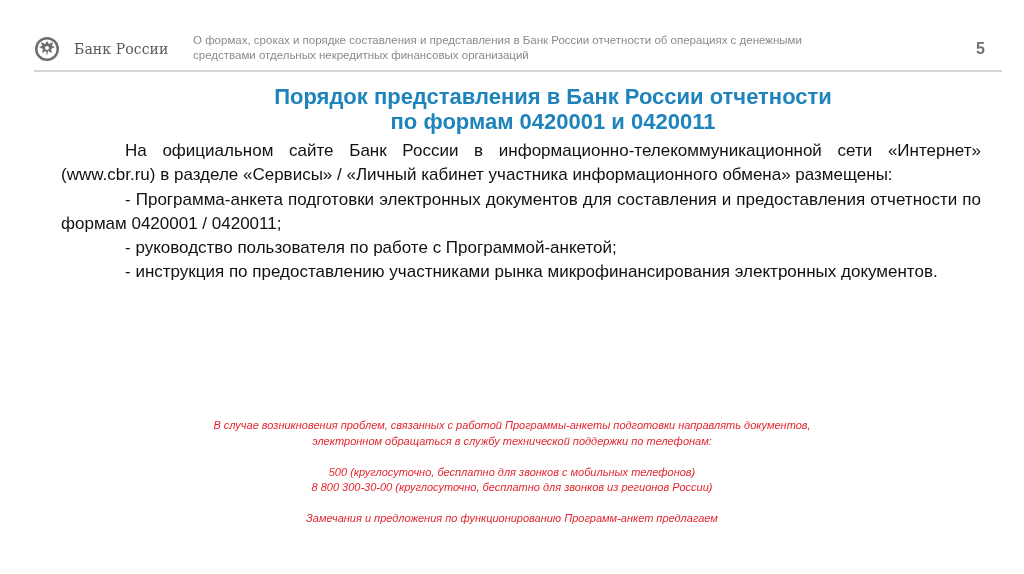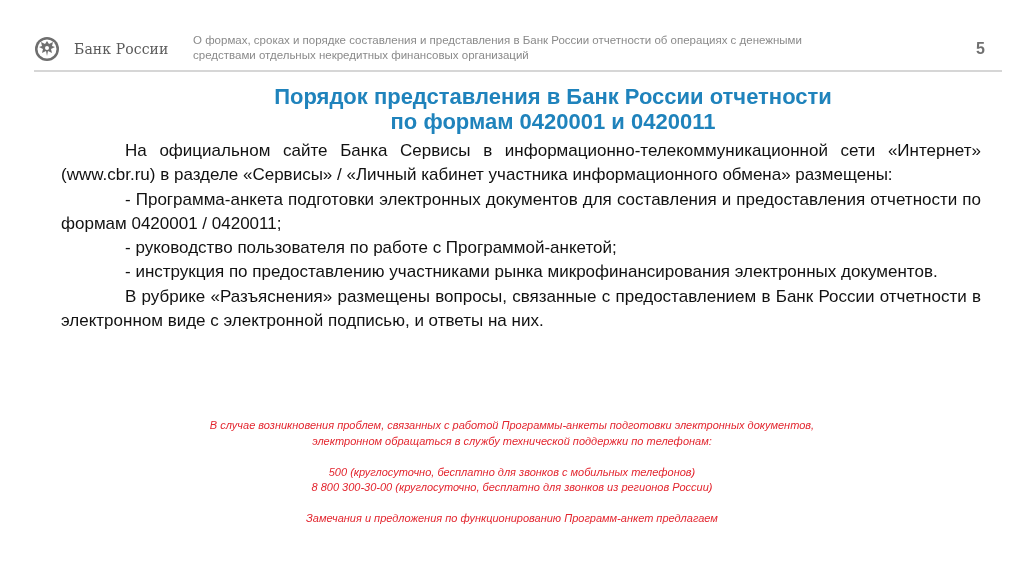--- a/index.html
+++ b/index.html
@@ -64,28 +64,27 @@
 </div>
 
 <div class="page-num">5</div>
 
 <div class="title">
   <div>Порядок представления в Банк России отчетности</div>
   <div>по формам 0420001 и 0420011</div>
 </div>
 
 <div class="body-text">
-  <p>На официальном сайте Банка Сервисы в информационно-телекоммуникационной сети «Интернет» (www.cbr.ru) в разделе «Сервисы» / «Личный кабинет участника информационного обмена» размещены:</p>
+  <p>На официальном сайте Банк России в информационно-телекоммуникационной сети «Интернет» (www.cbr.ru) в разделе «Сервисы» / «Личный кабинет участника информационного обмена» размещены:</p>
   <p>- Программа-анкета подготовки электронных документов для составления и предоставления отчетности по формам 0420001 / 0420011;</p>
   <p>- руководство пользователя по работе с Программой-анкетой;</p>
   <p>- инструкция по предоставлению участниками рынка микрофинансирования электронных документов.</p>
-  <p>В рубрике «Разъяснения» размещены вопросы, связанные с предоставлением в Банк России отчетности в электронном виде с электронной подписью, и ответы на них.</p>
 </div>
 
 <div class="support">
-  <p>В случае возникновения проблем, связанных с работой Программы-анкеты подготовки электронных документов,</p>
+  <p>В случае возникновения проблем, связанных с работой Программы-анкеты подготовки направлять документов,</p>
   <p>электронном обращаться в службу технической поддержки по телефонам:</p>
   <div class="gap"></div>
   <p>500 (круглосуточно, бесплатно для звонков с мобильных телефонов)</p>
   <p>8 800 300-30-00 (круглосуточно, бесплатно для звонков из регионов России)</p>
   <div class="gap"></div>
   <p>Замечания и предложения по функционированию Программ-анкет предлагаем</p>
 </div>
 
 </body></html>

